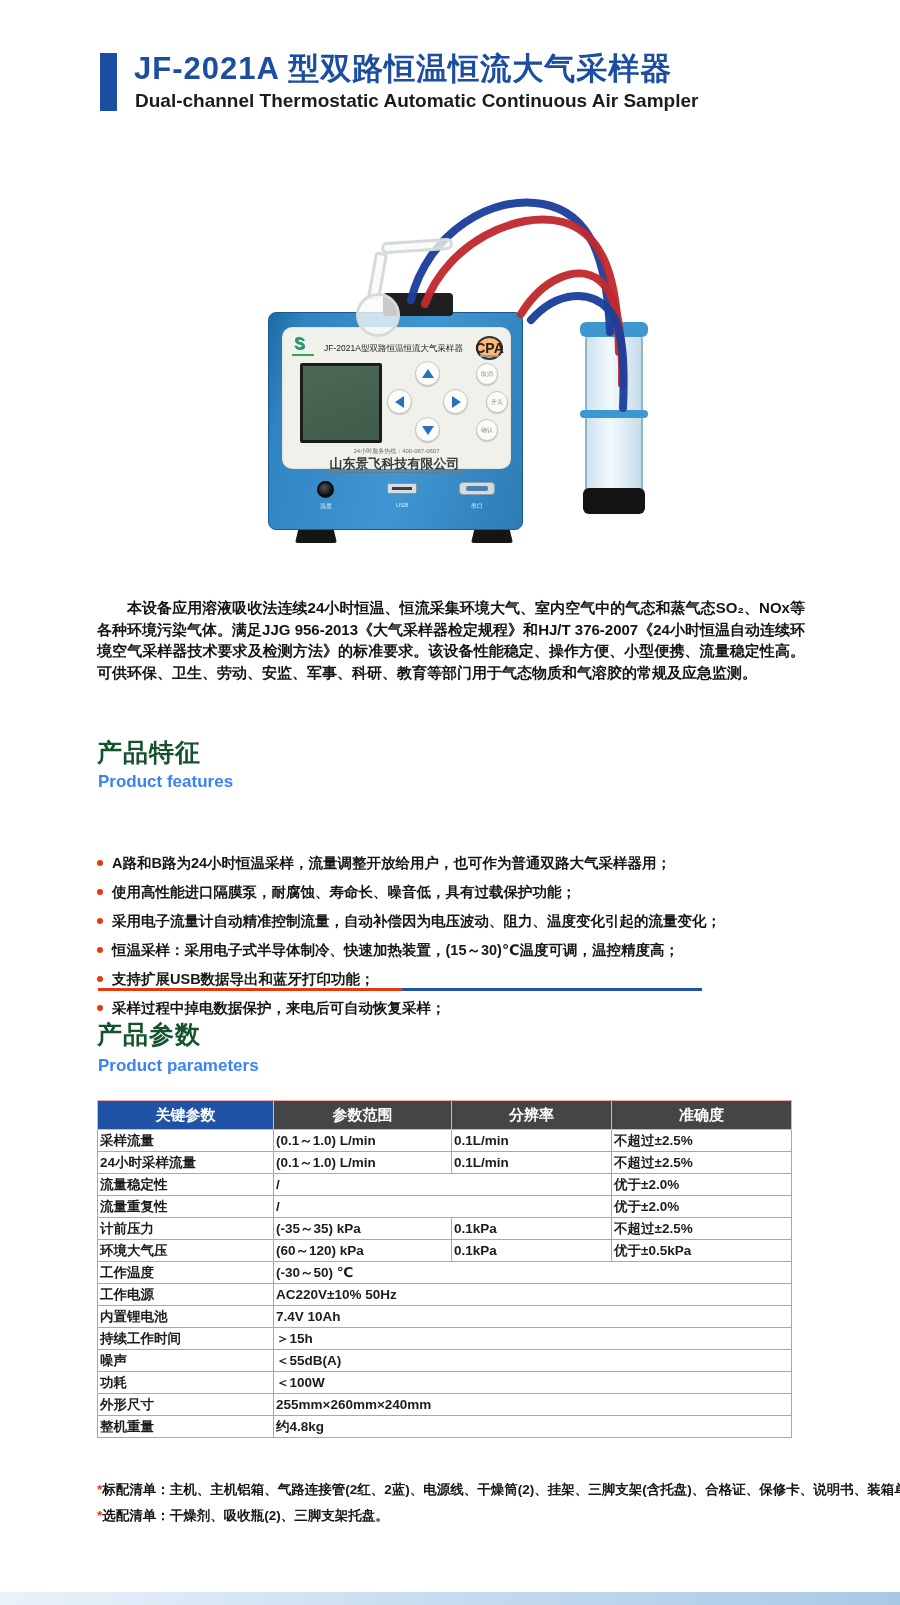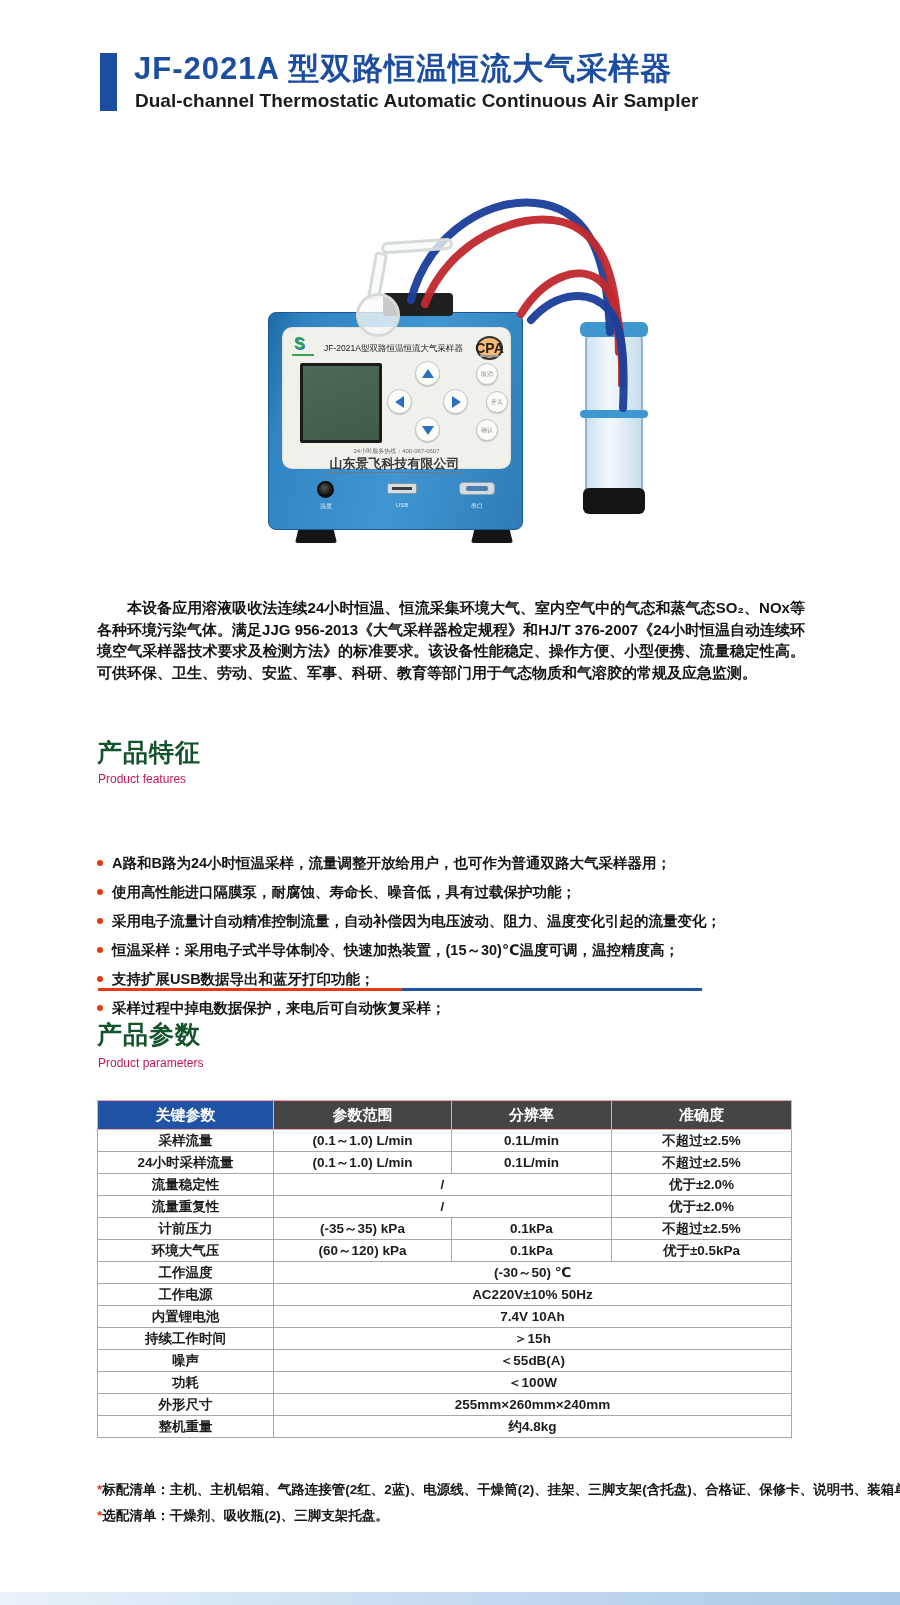--- a/index.html
+++ b/index.html
@@ -52,39 +52,39 @@
   .imp { position:absolute; z-index:5; }
   .imp-bulb { left:123px; top:111px; width:44px; height:44px; border:3px solid #d5dcd8; border-radius:50%; background:rgba(248,250,249,.78); }
   .imp-neck { left:138px; top:70px; width:13px; height:48px; border:3px solid #d5dcd8; background:rgba(248,250,249,.78); transform:rotate(10deg); border-radius:4px; }
   .imp-arm  { left:148px; top:58px; width:72px; height:12px; border:3px solid #d5dcd8; background:rgba(248,250,249,.78); border-radius:8px; transform:rotate(-4deg); }
 
   
   .intro { position:absolute; left:97px; top:597px; width:708px; font-size:15px; line-height:21.5px; font-weight:600; color:#141414; text-align:justify; text-indent:2em; }
 
   
   .sec-title { position:absolute; left:97px; font-size:25px; font-weight:700; color:#14532d; letter-spacing:1px; }
-  .sec-sub { position:absolute; left:98px; font-size:12px; font-weight:400; color:#be185d; }
+  .sec-sub { position:absolute; left:98px; font-size:17px; font-weight:700; color:#3b82f6; }
 
   
   .features { position:absolute; left:97px; top:852px; width:710px; }
   .feat-item { position:relative; padding-left:15px; font-size:14.5px; font-weight:600; color:#161616; line-height:22px; margin-bottom:7px; white-space:nowrap; }
   .feat-item .dot { position:absolute; left:0; top:8px; width:6px; height:6px; border-radius:50%; background:#E8380D; }
 
   
   .divider-orange { position:absolute; left:98px; top:988px; width:304px; height:3px; background:#E8380D; }
   .divider-blue   { position:absolute; left:402px; top:988px; width:300px; height:3px; background:#2153A4; }
 
   
   .ptable { position:absolute; left:97px; top:1100px; width:694px; border-collapse:collapse; table-layout:fixed; }
   .ptable th { height:29px; font-size:15px; font-weight:700; color:#fff; text-align:center; border:1px solid #fca5a5; }
   .ptable th.c1 { background:#2053A5; width:176px; }
   .ptable th.c2 { background:#454545; width:178px; }
   .ptable th.c3 { background:#454545; width:160px; }
   .ptable th.c4 { background:#454545; width:180px; }
-  .ptable td { height:22px; font-size:13.5px; font-weight:600; color:#1c1c1c; text-align:center; border:1px solid #a8a8a8; background:#fff; padding:0 2px; white-space:nowrap; }
+  .ptable td { height:22px; font-size:13.5px; font-weight:600; color:#1c1c1c; text-align:left; border:1px solid #a8a8a8; background:#fff; padding:0 2px; white-space:nowrap; }
 
   
   .note { position:absolute; left:97px; font-size:13.5px; font-weight:700; color:#161616; white-space:nowrap; }
   .note .star { color:#E8380D; }
 
   
   .footer-band { position:absolute; left:0; bottom:0; width:900px; height:13px; background:linear-gradient(90deg,#eaf2fa 0%,#c9ddf1 45%,#a9c8e6 100%); }
 </style>
 </head>
 <body>

